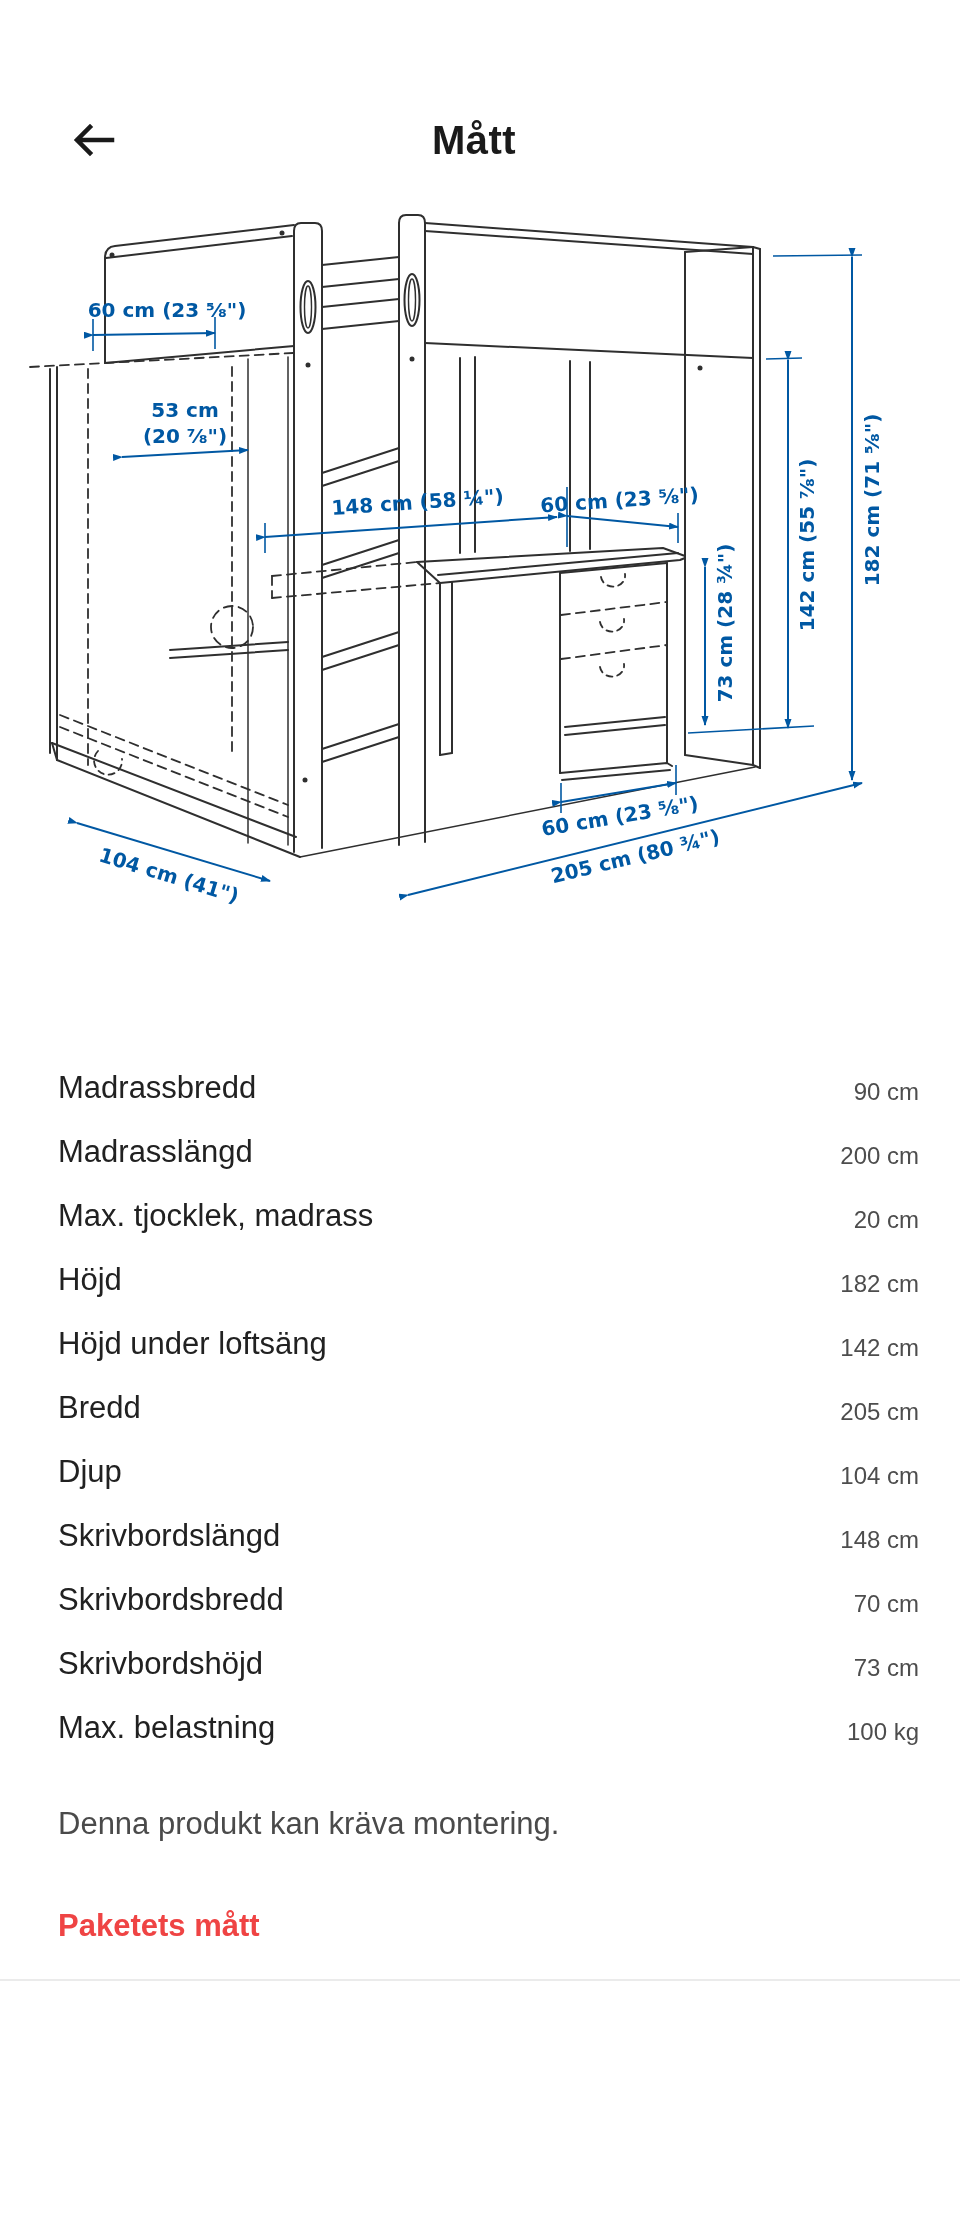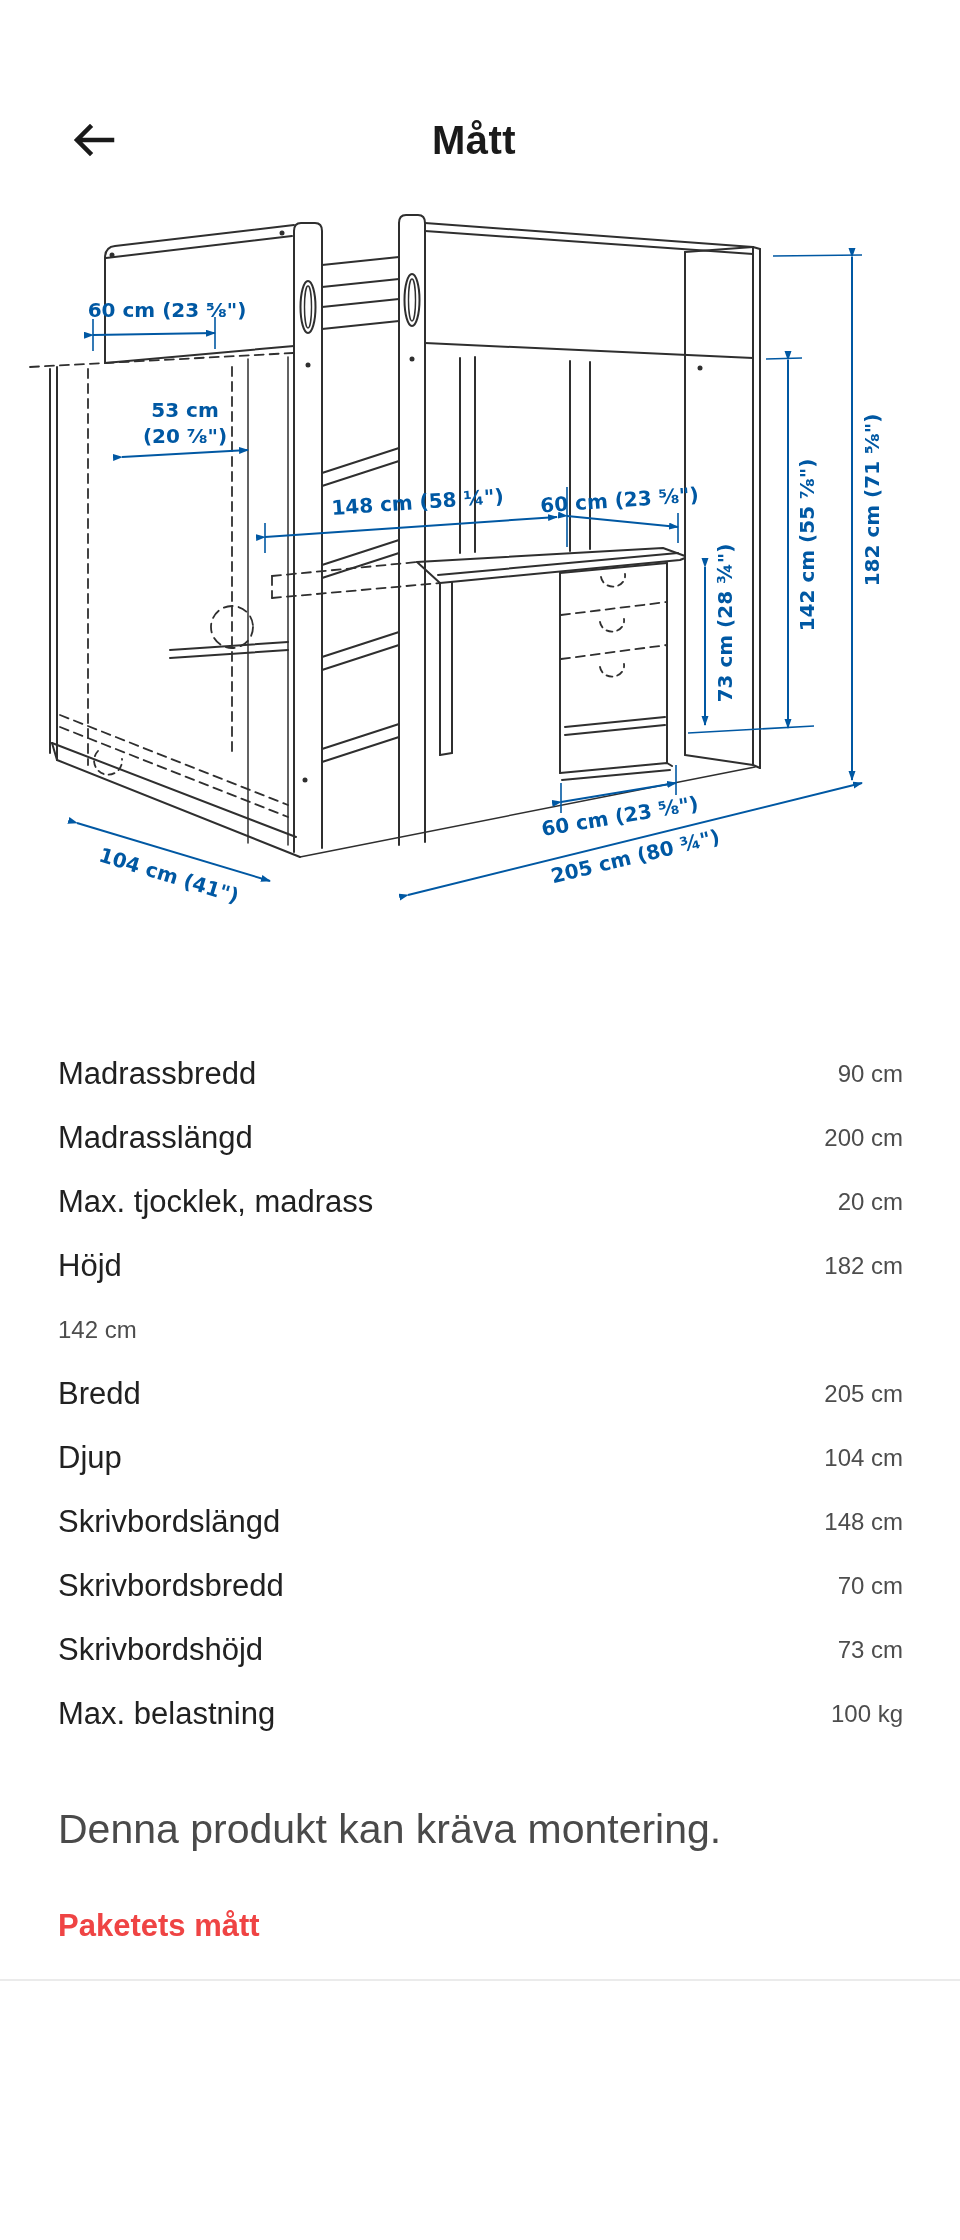--- a/index.html
+++ b/index.html
@@ -12,25 +12,25 @@
   .header{position:absolute;top:0;left:0;width:960px;height:195px;background:#fff;}
   .back-btn{position:absolute;left:70px;top:116px;width:48px;height:48px;cursor:pointer;}
   .page-title{position:absolute;left:0;right:12px;top:118px;text-align:center;
     font-size:40px;font-weight:bold;color:#1a1a1a;letter-spacing:.5px;}
   
   .diagram{position:absolute;left:20px;top:195px;width:920px;height:790px;}
   .diagram svg{display:block;}
   .dimtext{font-family:"DejaVu Sans","Liberation Sans",sans-serif;font-weight:bold;font-size:20px;}
   
   .mtable{position:absolute;left:0;top:1042px;width:960px;}
-  .mrow{height:64px;display:flex;align-items:center;justify-content:space-between;
-    padding:0 57px 0 58px;}
+  .mrow{height:64px;display:flex;align-items:flex-end;justify-content:space-between;
+    padding:0 41px 0 58px;}
   .mlabel{font-size:31px;color:#212121;}
   .mvalue{font-size:24px;color:#4d4d4d;}
-  .assembly-note{position:absolute;left:58px;top:1806px;font-size:41px;color:#4a4a4a;}
+  .assembly-note{position:absolute;left:58px;top:1806px;font-size:31px;color:#4a4a4a;}
   .section-heading{position:absolute;left:58px;top:1908px;font-size:31px;font-weight:bold;color:#ef4444;}
   .nav-divider{position:absolute;left:0;top:1979px;width:960px;height:2px;background:#ebebeb;}
   
   .bottom-nav{position:absolute;left:0;top:1981px;width:960px;height:259px;background:#fff;}
 </style>
 </head>
 <body>
 
 <div class="header">
   <div class="back-btn">
@@ -197,20 +197,21 @@
     </div>
     <div class="mrow">
       <span class="mlabel">Max. tjocklek, madrass</span>
       <span class="mvalue">20 cm</span>
     </div>
     <div class="mrow">
       <span class="mlabel">Höjd</span>
       <span class="mvalue">182 cm</span>
     </div>
     <div class="mrow">
+      <span class="mlabel">Höjd under loftsäng</span>
       <span class="mvalue">142 cm</span>
     </div>
     <div class="mrow">
       <span class="mlabel">Bredd</span>
       <span class="mvalue">205 cm</span>
     </div>
     <div class="mrow">
       <span class="mlabel">Djup</span>
       <span class="mvalue">104 cm</span>
     </div>

